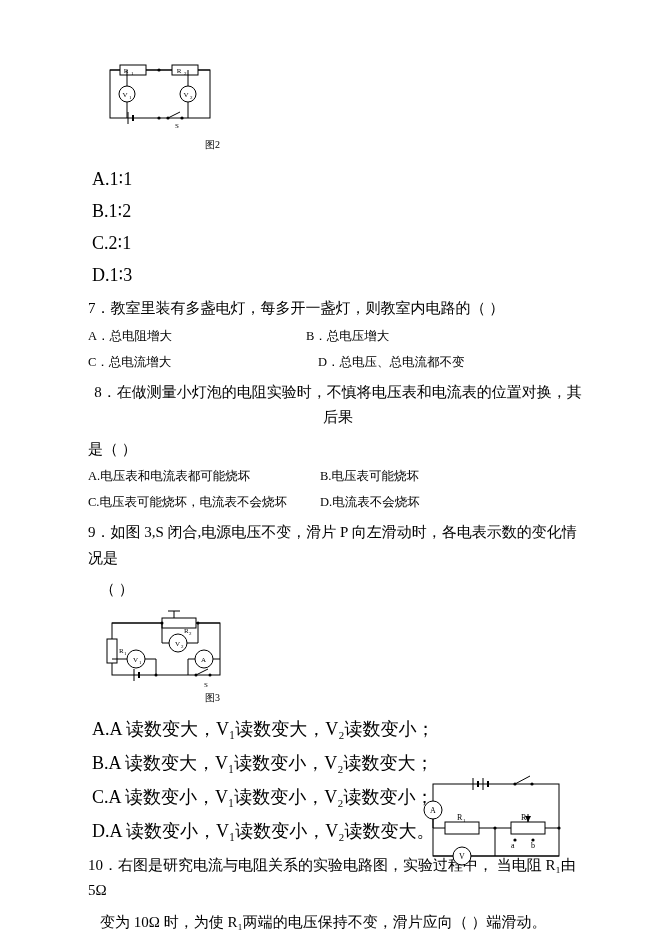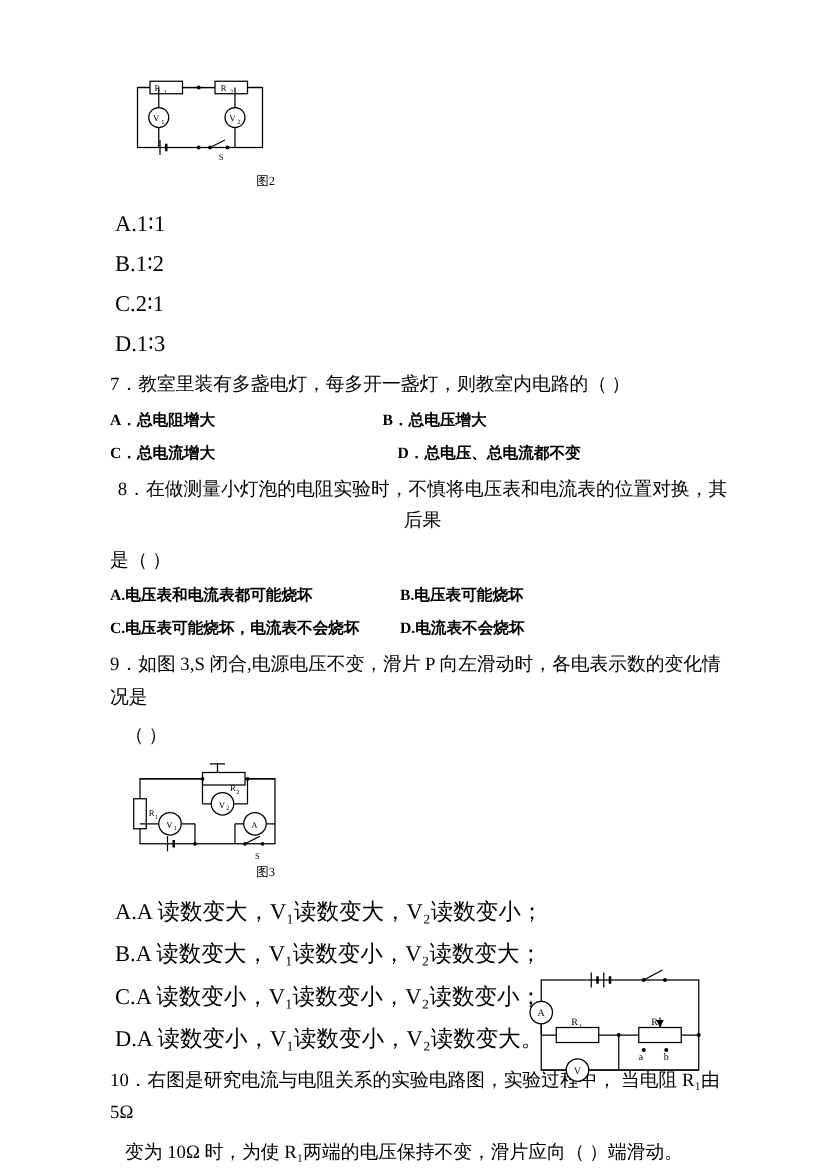--- a/index.html
+++ b/index.html
@@ -30,21 +30,20 @@
   }
   .qtext {
     font-size: 15px;
     line-height: 1.7;
     margin: 0 0 6px 0;
   }
   .choice-row {
     font-size: 12.5px;
     margin: 0 0 9px 0;
     display: flex;
-    font-weight: bold;
   }
   .choice-row .c1 { width: 218px; }
   .choice-row .c2 { }
   .opt-line {
     font-size: 18px;
     margin: 0 0 10px 0;
     margin-left: 4px;
   }
 
   

